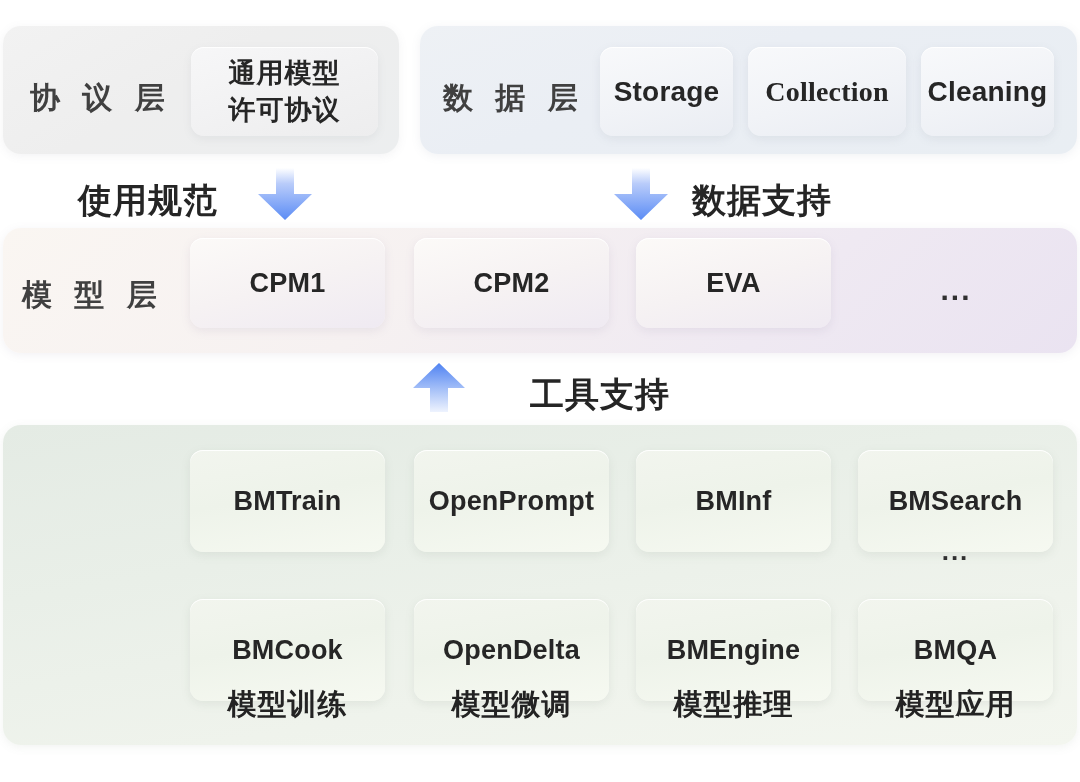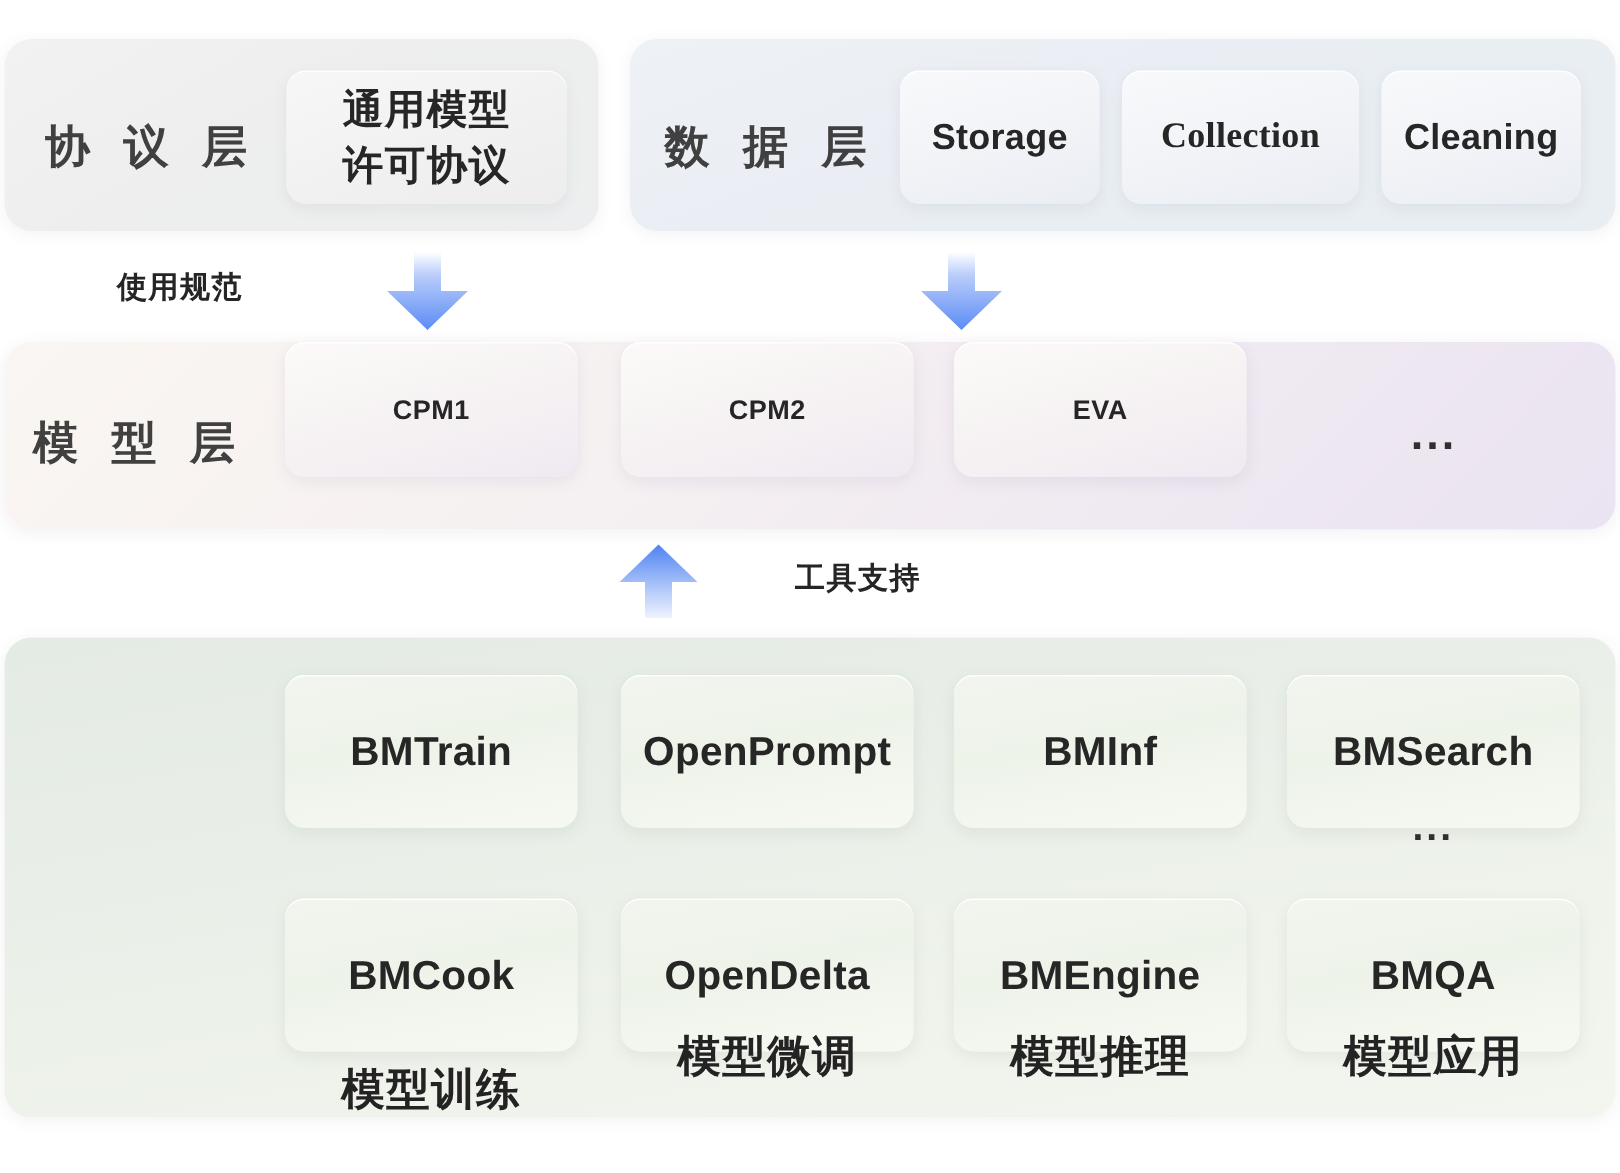--- a/index.html
+++ b/index.html
@@ -72,31 +72,31 @@
   #data-band {
     left: 420px; top: 26px; width: 657px; height: 128px;
     background: linear-gradient(160deg, #eef1f5 0%, #eaeef4 40%, #e9eef3 100%);
     box-shadow: 0 2px 10px rgba(120,130,150,0.10);
   }
   #data-label { left: 443px; top: 78px; }
   .data-card {
     top: 47px; height: 89px;
     background: linear-gradient(165deg, #f8f9fb 0%, #f1f3f7 55%, #eaedf3 100%);
     box-shadow: 0 3px 10px rgba(120,130,150,0.12), inset 0 1px 0 rgba(255,255,255,0.9);
-    font-size: 24px;
+    font-size: 28px;
     letter-spacing: 0.2px;
   }
   #card-storage    { left: 600px; width: 133px; }
   #card-collection { left: 748px; width: 158px; font-family: Liberation Serif, serif; }
   #card-cleaning   { left: 921px; width: 133px; }
 
   
   .conn-label {
     position: absolute;
-    font-size: 20px;
+    font-size: 34px;
     font-weight: 700;
     letter-spacing: 1px;
     color: #252525;
     white-space: nowrap;
   }
   #conn-usage-label   { left: 78px;  top: 178px; }
   #conn-data-label    { left: 692px; top: 178px; }
   #conn-tool-label    { left: 498px; top: 372px; margin-left: 32px; }
 
   .arrow {
@@ -104,24 +104,24 @@
   }
 
   
   #model-band {
     left: 3px; top: 228px; width: 1074px; height: 125px;
     background: linear-gradient(135deg, #faf6f2 0%, #f6f1f1 38%, #efe9f2 72%, #eae3f1 100%);
     box-shadow: 0 2px 10px rgba(130,120,150,0.10);
   }
   #model-label { left: 22px; top: 275px; }
   .model-card {
-    top: 228px; height: 90px; width: 195px;
+    top: 238px; height: 90px; width: 195px;
     background: linear-gradient(165deg, #fcfaf8 0%, #f6f2f3 50%, #efeaf2 100%);
     box-shadow: 0 3px 10px rgba(140,120,160,0.13), inset 0 1px 0 rgba(255,255,255,0.9);
-    font-size: 18px;
+    font-size: 27px;
     letter-spacing: 0.3px;
   }
   #card-cpm1 { left: 190px; }
   #card-cpm2 { left: 414px; text-align: center; }
   #card-eva  { left: 636px; }
   #model-ellipsis {
     position: absolute;
     left: 930px; top: 272px; width: 52px; height: 36px;
     display: flex; align-items: center; justify-content: center;
     font-size: 30px; font-weight: 700; color: #303030;
@@ -158,21 +158,21 @@
   .tool-caption {
     position: absolute;
     top: 685px;
     width: 195px;
     text-align: center;
     font-size: 29px;
     font-weight: 700;
     letter-spacing: 1px;
     color: #232323;
   }
-  #caption-1 { left: 190px; margin-top: 22px; }
+  #caption-1 { left: 190px; }
   #caption-2 { left: 414px; }
   #caption-3 { left: 636px; }
   #caption-4 { left: 858px; }
 </style>
 </head>
 <body>
 
 <div class="stage">
 
   <div class="band" id="protocol-band"></div>
@@ -203,20 +203,21 @@
   <svg class="arrow" style="left:608px; top:166px;" width="66" height="56" viewBox="0 0 66 56">
     <defs>
       <linearGradient id="gradDown2" x1="0" y1="0" x2="0" y2="1">
         <stop offset="0%" stop-color="#ffffff"></stop>
         <stop offset="30%" stop-color="#b9ccfa"></stop>
         <stop offset="100%" stop-color="#5b8cf5"></stop>
       </linearGradient>
     </defs>
     <path d="M24 2 L42 2 L42 28 L60 28 L33 54 L6 28 L24 28 Z" fill="url(#gradDown2)"></path>
   </svg>
+  <div class="conn-label" id="conn-data-label">数据支持</div>
 
   <div class="band" id="model-band"></div>
   <div class="band-label" id="model-label">模 型 层</div>
   <div class="card model-card" id="card-cpm1">CPM1</div>
   <div class="card model-card" id="card-cpm2">CPM2</div>
   <div class="card model-card" id="card-eva">EVA</div>
   <div id="model-ellipsis">...</div>
 
   <svg class="arrow" style="left:408px; top:362px;" width="62" height="52" viewBox="0 0 62 52">
     <defs>

